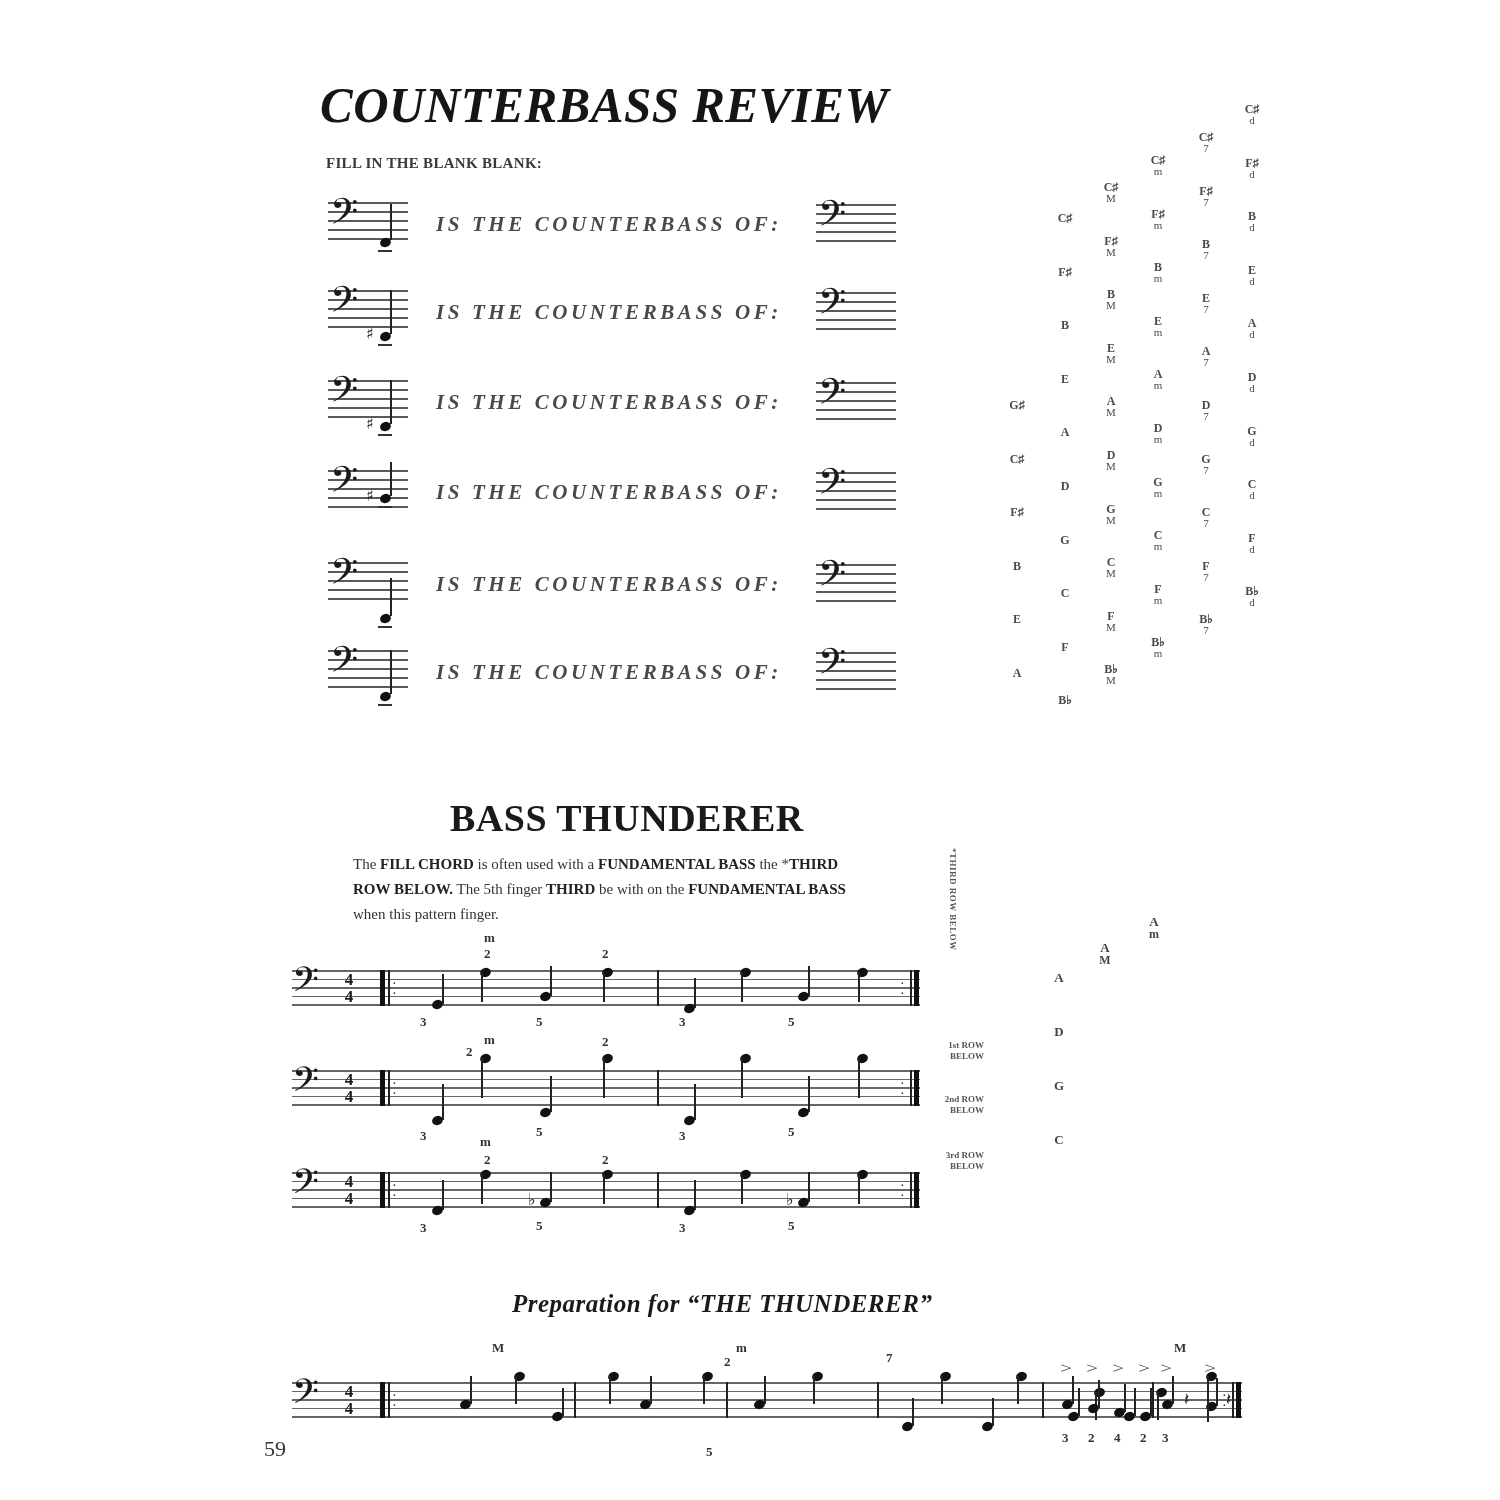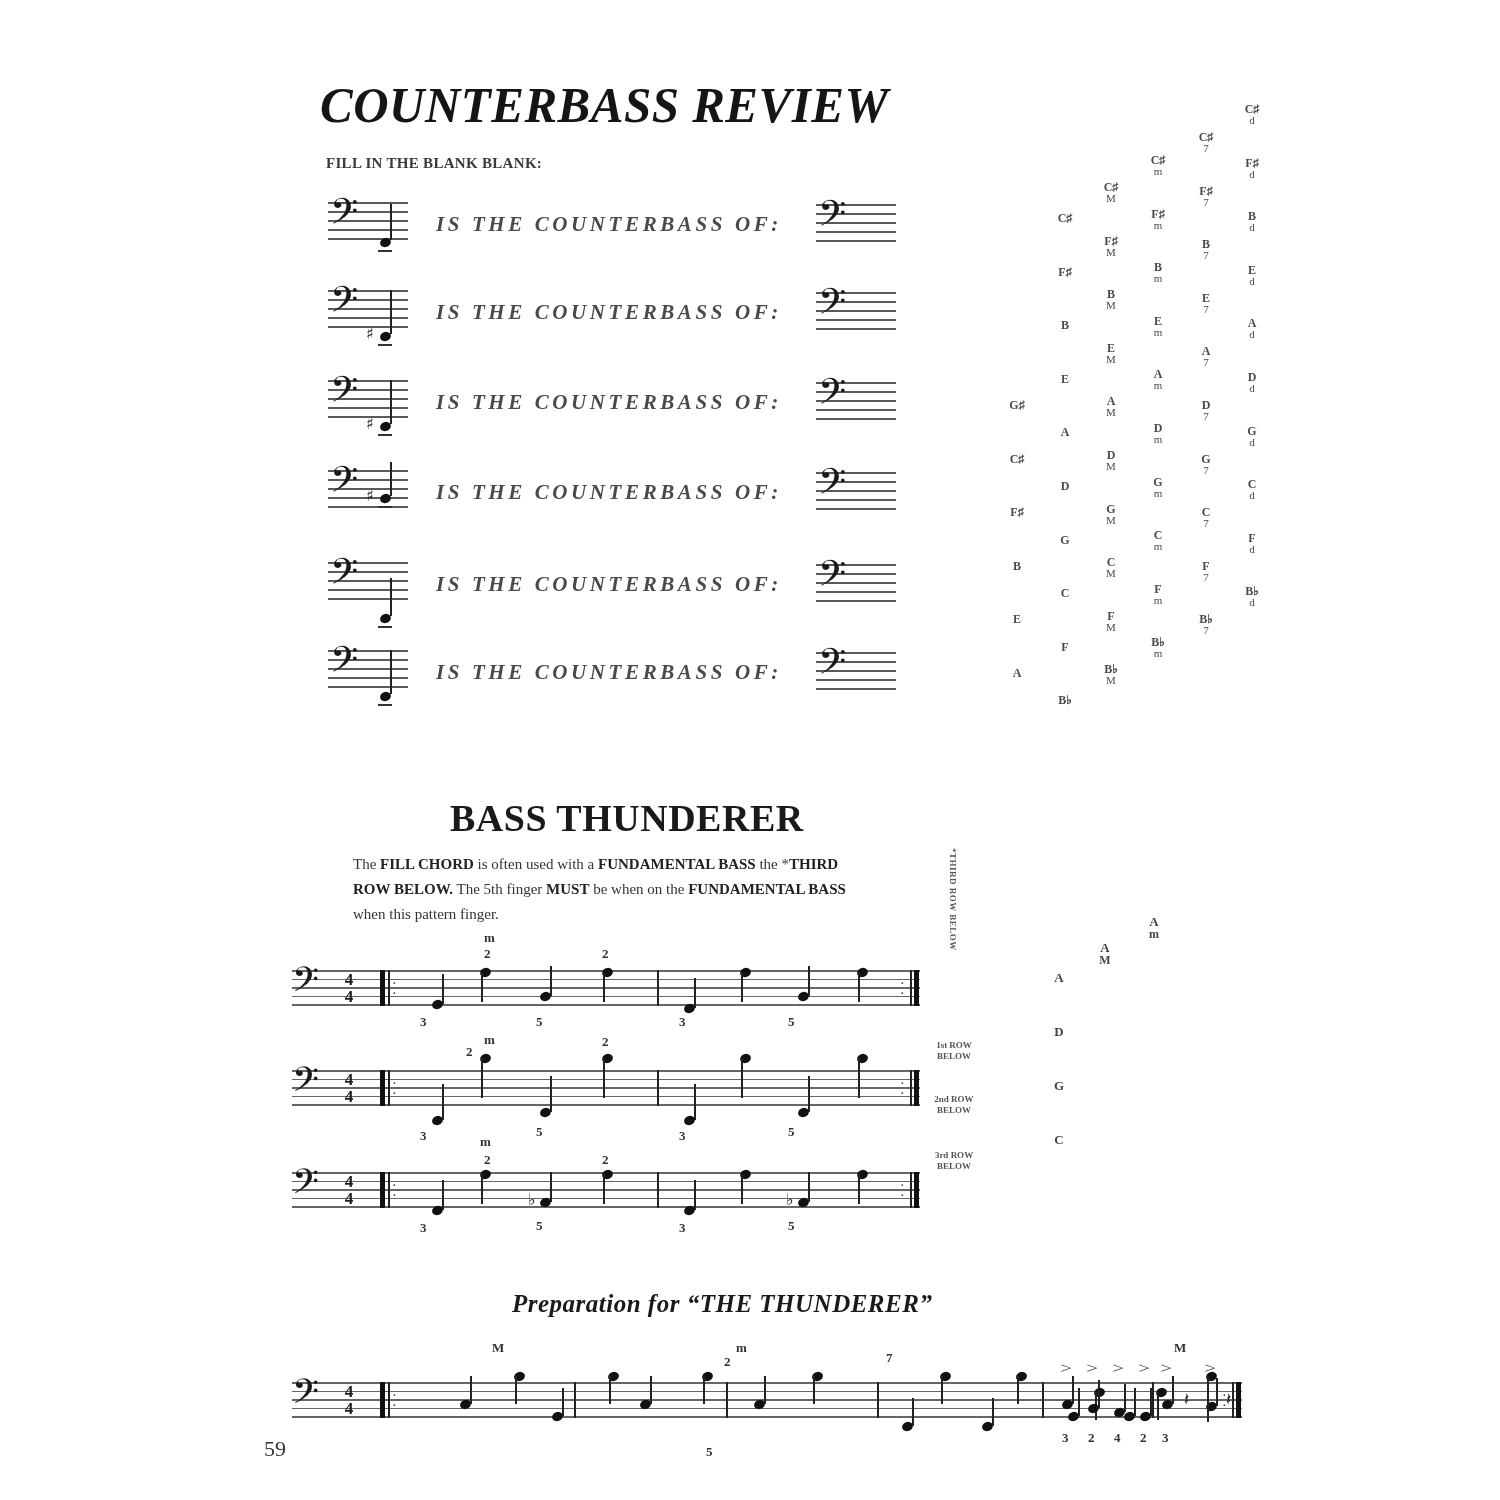--- a/index.html
+++ b/index.html
@@ -22,21 +22,21 @@
   .para { left:353px; top:852px; width:510px; font-size:15px; line-height:25px; color:#333; }
   .para b { font-weight:bold; color:#222; }
   .bigstaff { position:absolute; height:46px; }
   .bigstaff .line { position:absolute; left:0; right:0; height:1.6px; background:#666; }
   .ts { position:absolute; font-size:17px; font-weight:bold; line-height:13px; text-align:center; width:14px; font-family:"Liberation Serif", serif; }
   .bar-thick { position:absolute; width:5px; background:#111; }
   .bar-thin { position:absolute; width:1.5px; background:#222; }
   .dots { position:absolute; font-size:14px; line-height:10px; color:#333; }
   .fing { position:absolute; font-size:13px; color:#333; font-weight:bold; }
   .mark { position:absolute; font-size:17px; color:#222; }
-  .rowlbl { position:absolute; font-size:9px; line-height:11px; color:#555; font-weight:bold; text-align:center; width:60px; }
+  .rowlbl { position:absolute; font-size:9px; line-height:11px; color:#555; font-weight:bold; text-align:right; width:60px; }
   .vert { position:absolute; left:958px; top:848px; font-size:9px; color:#555; font-weight:bold; transform:rotate(90deg); transform-origin:left top; white-space:nowrap; letter-spacing:0.5px; }
   .ex-chord { position:absolute; font-size:13px; font-weight:bold; color:#444; text-align:center; width:24px; line-height:12px; }
   .prep-title { left:512px; top:1290px; font-size:25px; font-weight:bold; font-style:italic; color:#1a1a1a; white-space:nowrap; letter-spacing:0.5px; }
   .pagenum { left:264px; top:1436px; font-size:22px; color:#333; }
   .accent { position:absolute; font-size:15px; color:#333; transform:scaleX(1.4); }
 </style>
 </head>
 <body>
 
 <div class="abs title-main">COUNTERBASS REVIEW</div>
@@ -234,21 +234,21 @@
     <div class="chord" style="left: 1237px; top: 318.4px;"><span>A</span><span class="q">d</span></div>
     <div class="chord" style="left: 1237px; top: 372px;"><span>D</span><span class="q">d</span></div>
     <div class="chord" style="left: 1237px; top: 425.6px;"><span>G</span><span class="q">d</span></div>
     <div class="chord" style="left: 1237px; top: 479.2px;"><span>C</span><span class="q">d</span></div>
     <div class="chord" style="left: 1237px; top: 532.8px;"><span>F</span><span class="q">d</span></div>
     <div class="chord" style="left: 1237px; top: 586.4px;"><span>B♭</span><span class="q">d</span></div>
   </div>
 
 <div class="abs h-bass">BASS THUNDERER</div>
 <div class="abs para">
-  <span>The </span><b>FILL CHORD</b><span> is often used with a </span><b>FUNDAMENTAL BASS</b><span> the  *</span><b>THIRD ROW BELOW.</b><span> The 5th finger </span><b>MUST</b><span> be when on the </span><b>FUNDAMENTAL BASS</b><span> when this pattern finger.</span>
+  <span>The </span><b>FILL CHORD</b><span> is often used with a </span><b>FUNDAMENTAL BASS</b><span> the  *</span><b>THIRD ROW BELOW.</b><span> The 5th finger </span><b>THIRD</b><span> be with on the </span><b>FUNDAMENTAL BASS</b><span> when this pattern finger.</span>
 </div>
 <div class="vert">*THIRD ROW BELOW</div>
 
 <div id="ex-staves">
     <div class="bigstaff" style="left: 292px; top: 970px; width: 628px;">
       <div class="line" style="top: 0px;"></div>
       <div class="line" style="top: 8.5px;"></div>
       <div class="line" style="top: 17px;"></div>
       <div class="line" style="top: 25.5px;"></div>
       <div class="line" style="top: 34px;"></div>

